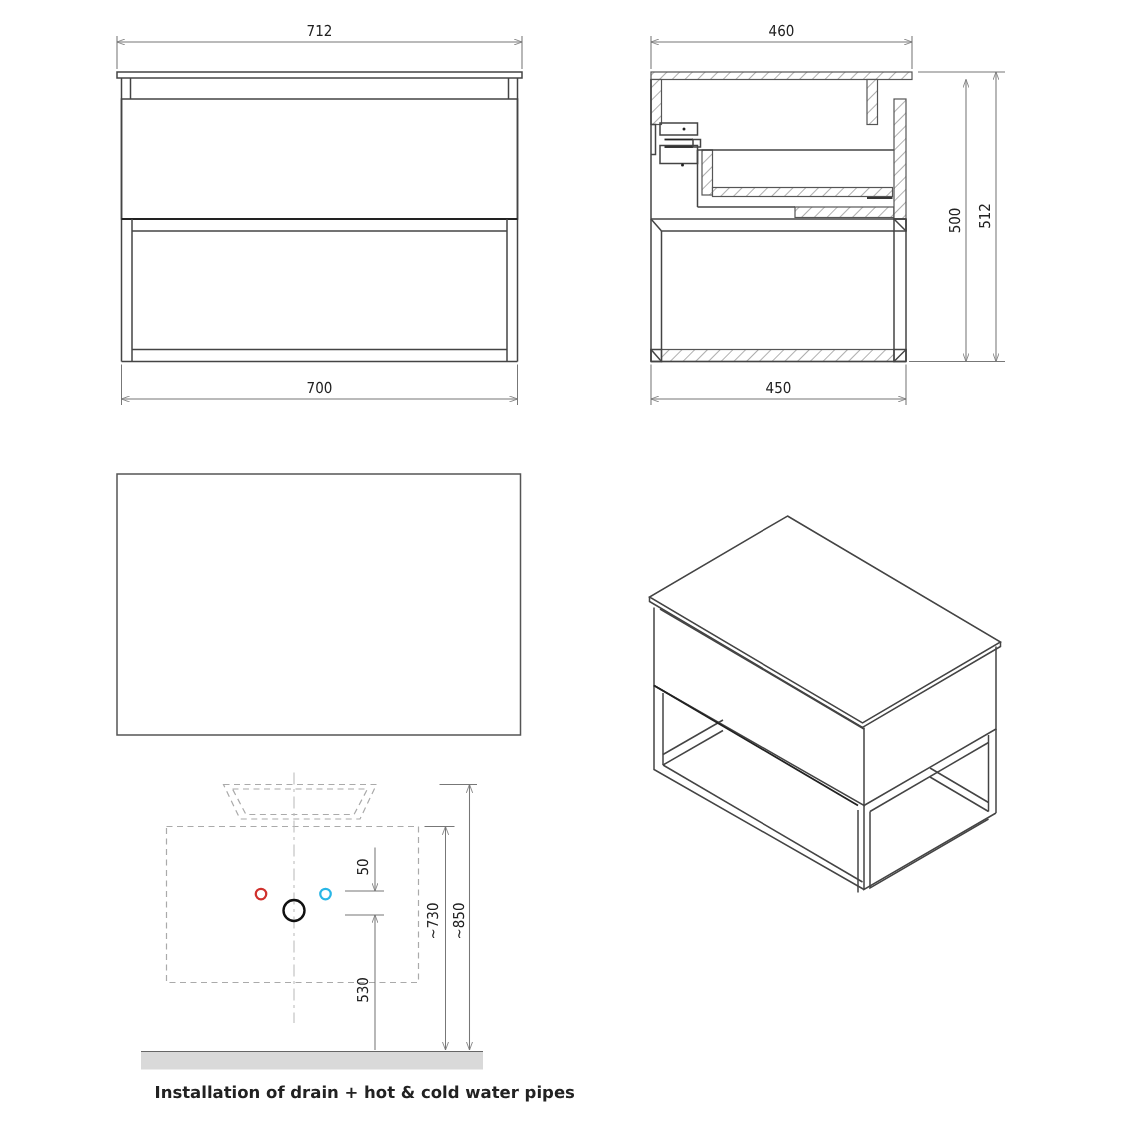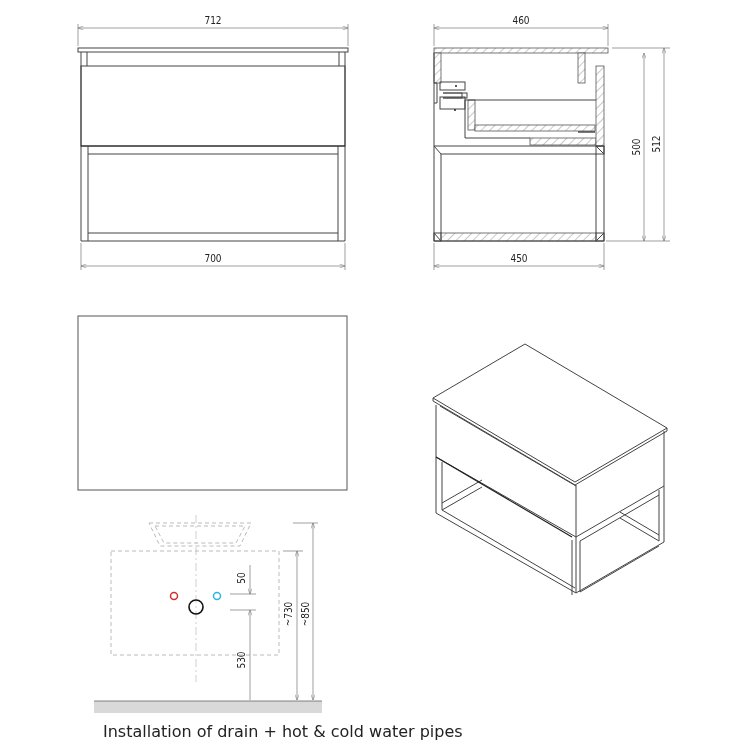--- a/index.html
+++ b/index.html
@@ -5,21 +5,21 @@
   html, body { margin: 0; padding: 0; background: #ffffff; }
   body { width: 750px; height: 750px; position: relative; overflow: hidden; font-family: "Liberation Sans", sans-serif; }
   svg { position: absolute; left: 0; top: 0; }
   .ln { stroke: #444; stroke-width: 1; fill: none; }
   .ln2 { stroke: #222; stroke-width: 1.2; fill: none; }
   .dim { stroke: #777; stroke-width: 0.7; fill: none; }
   .dash { stroke: #aaa; stroke-width: 0.8; fill: none; stroke-dasharray: 4 3; }
   .center { stroke: #bbb; stroke-width: 0.7; fill: none; stroke-dasharray: 8 3 2 3; }
   .hatch { fill: url(#hatch); stroke: #555; stroke-width: 0.8; }
   .dimtxt { font-family: "DejaVu Sans Condensed", "DejaVu Sans", sans-serif; font-size: 10px; fill: #222; }
-  .caption { position: absolute; left: 103px; top: 722px; font-family: "DejaVu Sans", sans-serif; font-size: 16px; color: #222; white-space: nowrap; }
+  .caption { position: absolute; left: 103px; top: 722px; font-family: "DejaVu Sans", sans-serif; font-size: 11px; color: #222; white-space: nowrap; font-weight: bold; }
 </style>
 </head>
 <body>
 
 <svg width="750" height="750" viewBox="0 0 750 750" xmlns="http://www.w3.org/2000/svg">
   <defs>
     <pattern id="hatch" patternUnits="userSpaceOnUse" width="6" height="6" patternTransform="rotate(45)">
       <rect width="6" height="6" fill="#fff"></rect>
       <line x1="0" y1="0" x2="0" y2="6" stroke="#777" stroke-width="0.8"></line>
     </pattern>

